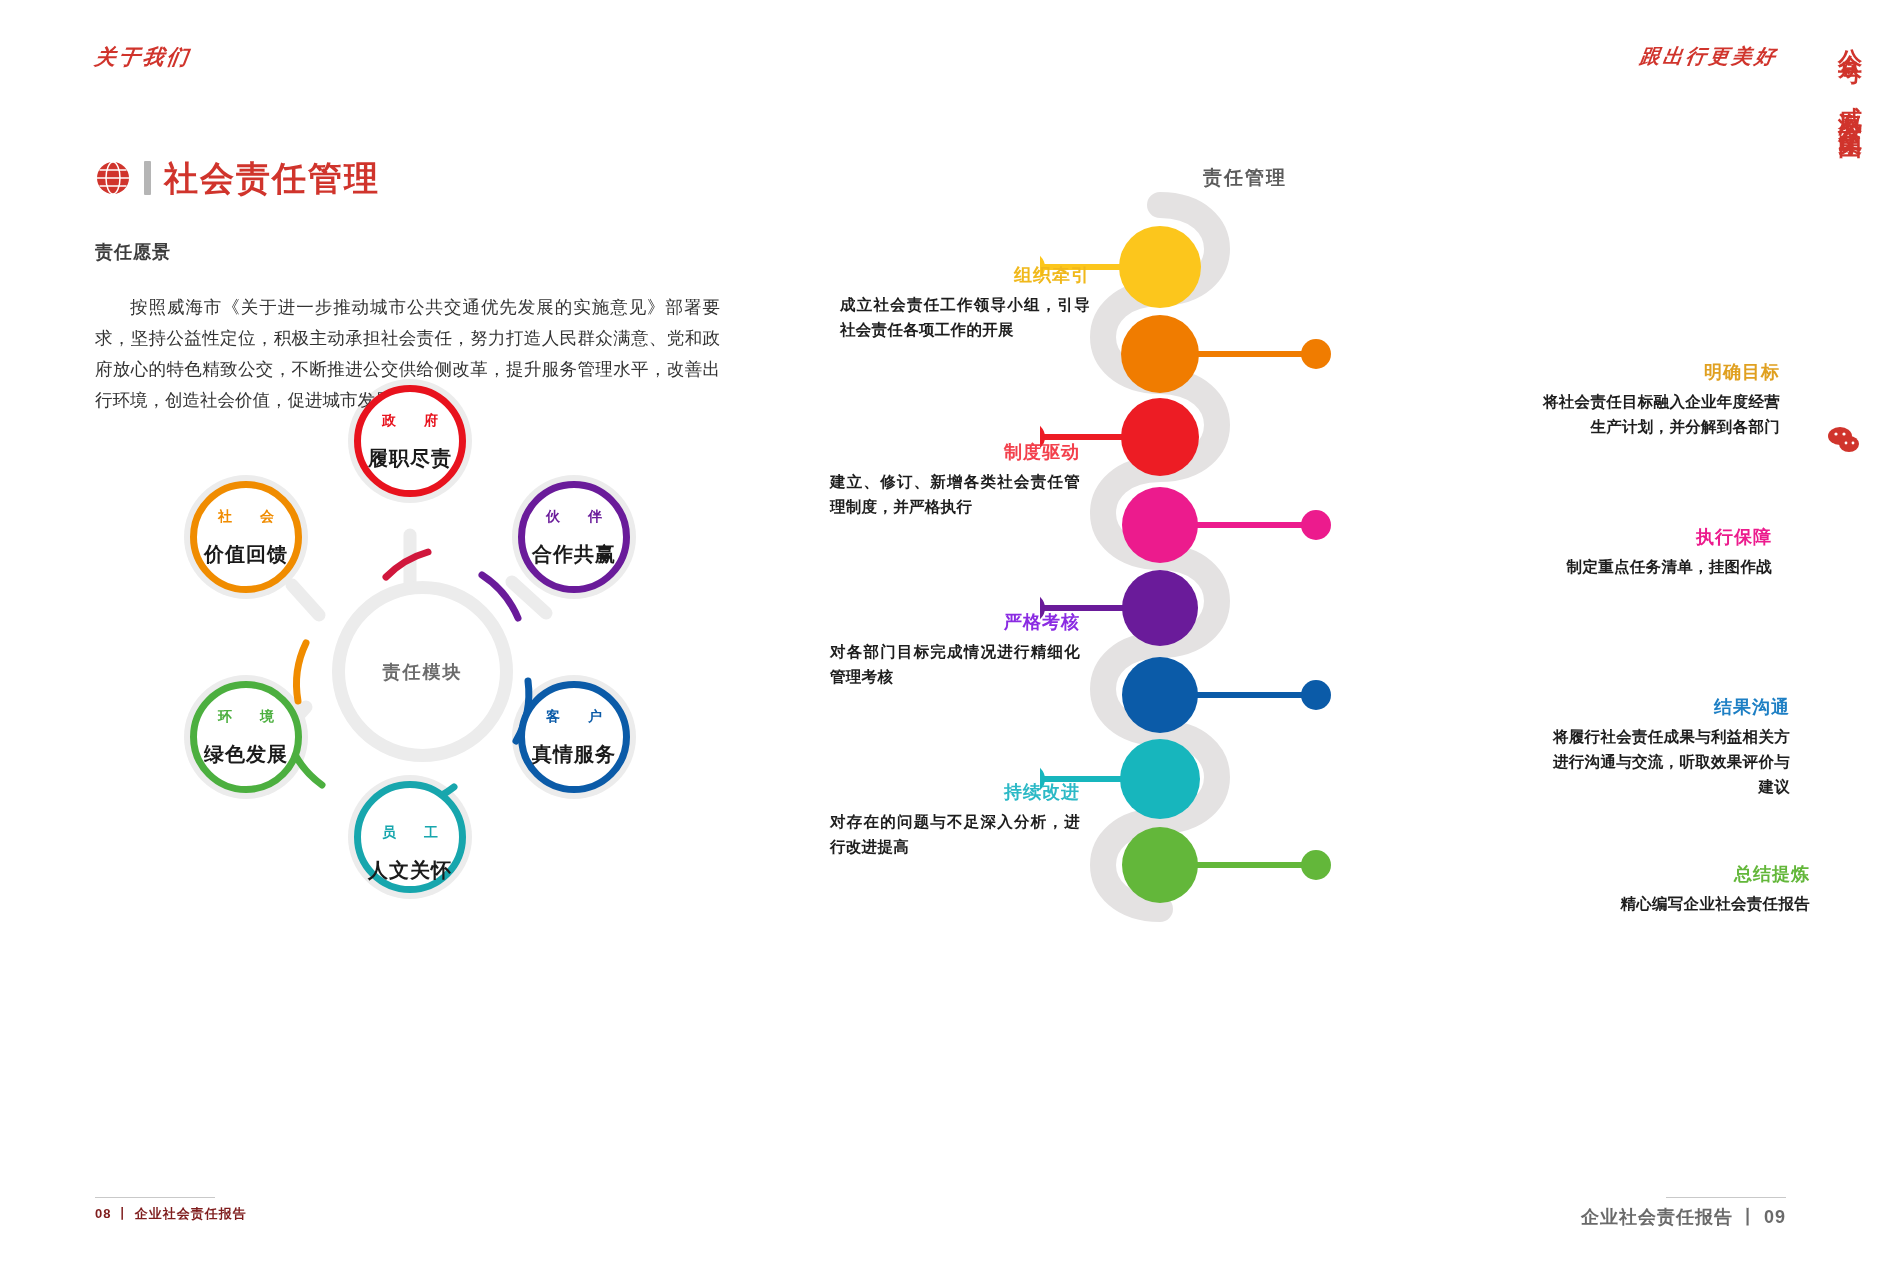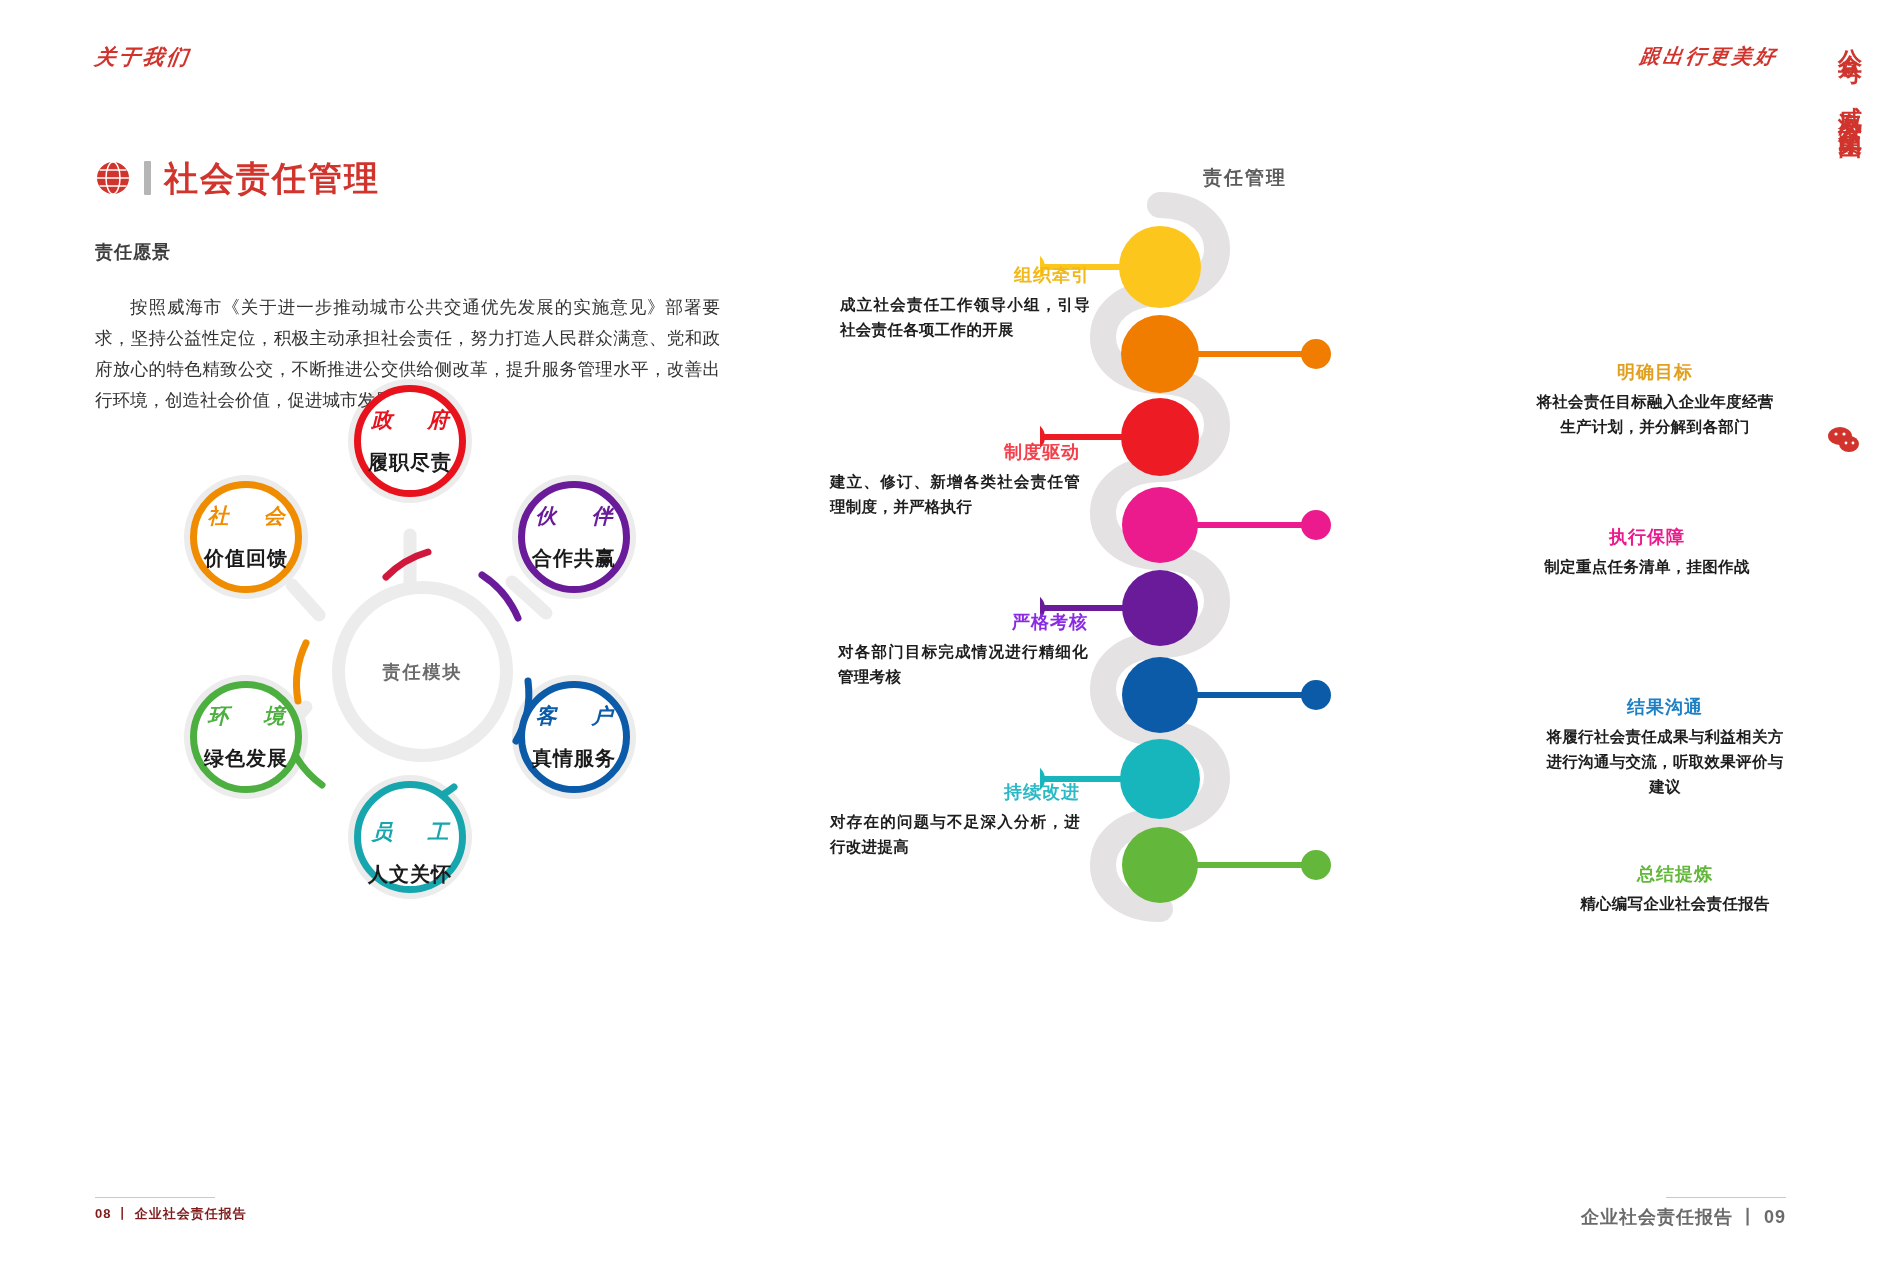--- a/index.html
+++ b/index.html
@@ -62,40 +62,40 @@
   .node{
     position:absolute;border-radius:50%;
     background:#fff;
     display:flex;flex-direction:column;align-items:center;justify-content:center;
     box-sizing:border-box;
   }
   .node .halo{
     position:absolute;inset:-13px;border-radius:50%;
     background:#ececec;z-index:-1;
   }
-  .node .t1{font-size:21px;font-weight:700;letter-spacing:7px;text-indent:7px;line-height:1.15;font-style:italic;}
+  .node .t1{font-size:14px;font-weight:700;letter-spacing:7px;text-indent:7px;line-height:1.15;}
   .node .t2{font-size:20px;font-weight:700;color:#1a1a1a;letter-spacing:1px;line-height:1.2;margin-top:18px;}
   .hub-center{
     position:absolute;border-radius:50%;background:#fff;
     border:13px solid #ececec;
     display:flex;align-items:center;justify-content:center;
     font-size:18px;color:#6b6b6b;font-weight:700;letter-spacing:2px;
   }
 
   
   .flow{position:absolute;left:1040px;top:165px;width:560px;height:760px;}
   .flow-title{
     position:absolute;left:1130px;top:165px;width:230px;text-align:center;
     font-size:19px;font-weight:700;color:#5c5c5c;letter-spacing:2px;
   }
   .flow svg{position:absolute;left:0;top:0;}
   .flow-label{position:absolute;width:250px;}
   .flow-label .hd{font-size:18px;font-weight:700;letter-spacing:1px;margin-bottom:5px;}
   .flow-label .bd{font-size:15.5px;font-weight:700;color:#1d1d1d;line-height:25px;letter-spacing:0.3px;}
-  .fl-right{text-align:center;}
+  .fl-right{text-align:right;}
   .fl-left{text-align:right;}
   .fl-left .bd{text-align:justify;text-align-last:left;}
 
   
   .foot-rule{position:absolute;height:1px;background:#c9c9c9;top:1197px;}
   .foot-left{position:absolute;left:95px;top:1205px;font-size:13px;font-weight:700;color:#7f1d1d;letter-spacing:1px;}
   .foot-right{position:absolute;right:100px;top:1205px;font-size:18px;font-weight:700;color:#6a6a6a;letter-spacing:1px;}
 </style>
 </head>
 <body>
@@ -256,21 +256,21 @@
   <div class="flow-label fl-left" style="left:830px;top:440px;">
     <div class="hd" style="color:#f3404c;">制度驱动</div>
     <div class="bd">建立、修订、新增各类社会责任管理制度，并严格执行</div>
   </div>
 
   <div class="flow-label fl-right" style="left:1522px;top:525px;">
     <div class="hd" style="color:#ec1b8d;">执行保障</div>
     <div class="bd">制定重点任务清单，挂图作战</div>
   </div>
 
-  <div class="flow-label fl-left" style="left:830px;top:610px;margin-left:8px;">
+  <div class="flow-label fl-left" style="left:830px;top:610px;">
     <div class="hd" style="color:#8a2be2;">严格考核</div>
     <div class="bd">对各部门目标完成情况进行精细化管理考核</div>
   </div>
 
   <div class="flow-label fl-right" style="left:1540px;top:695px;">
     <div class="hd" style="color:#1d7fc4;">结果沟通</div>
     <div class="bd">将履行社会责任成果与利益相关方进行沟通与交流，听取效果评价与建议</div>
   </div>
 
   <div class="flow-label fl-left" style="left:830px;top:780px;">

